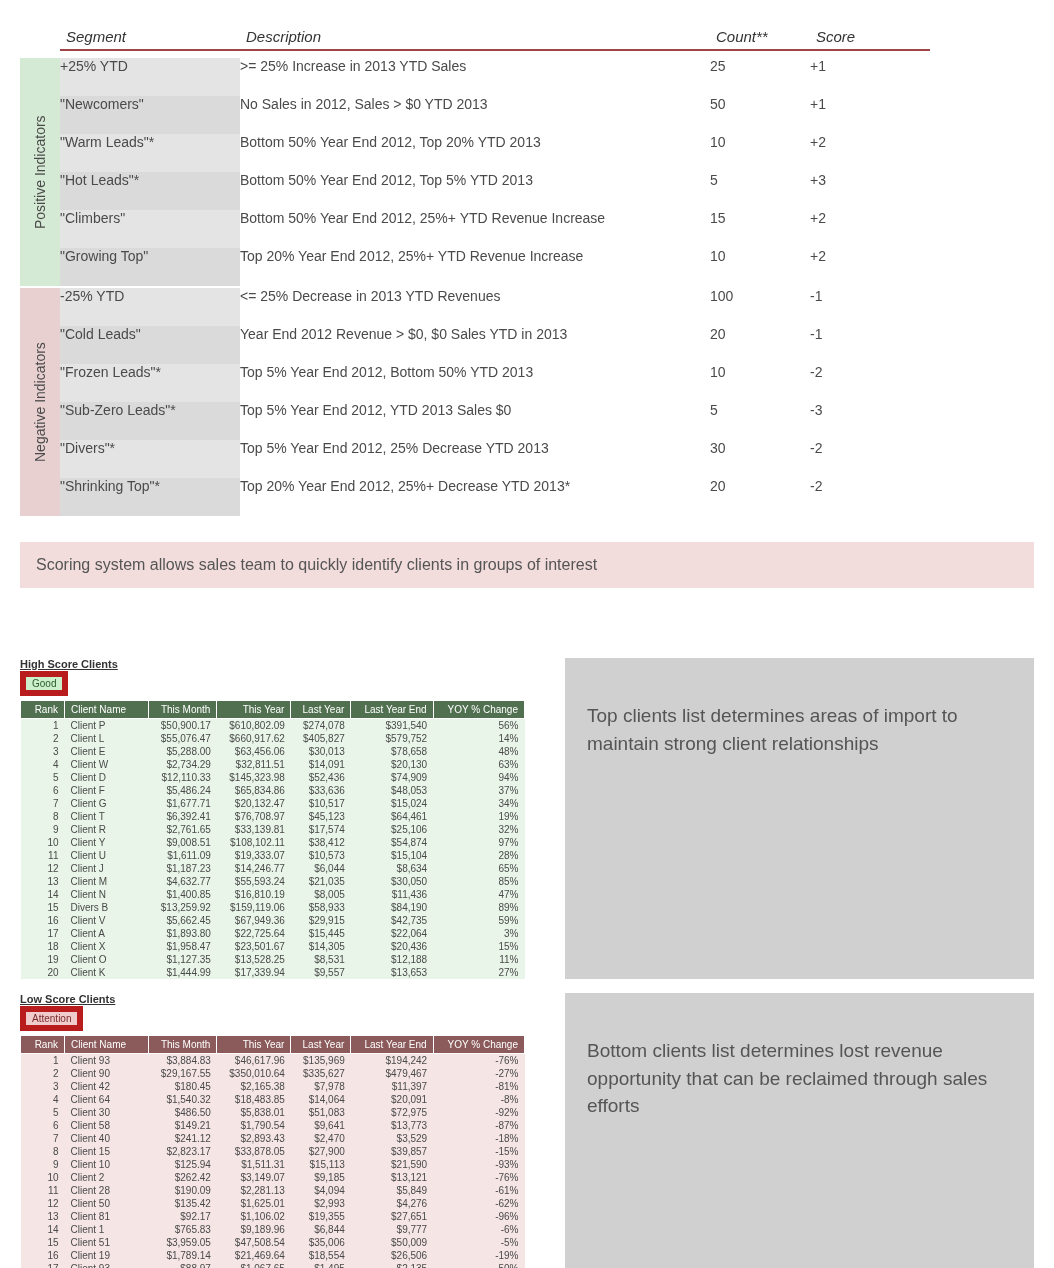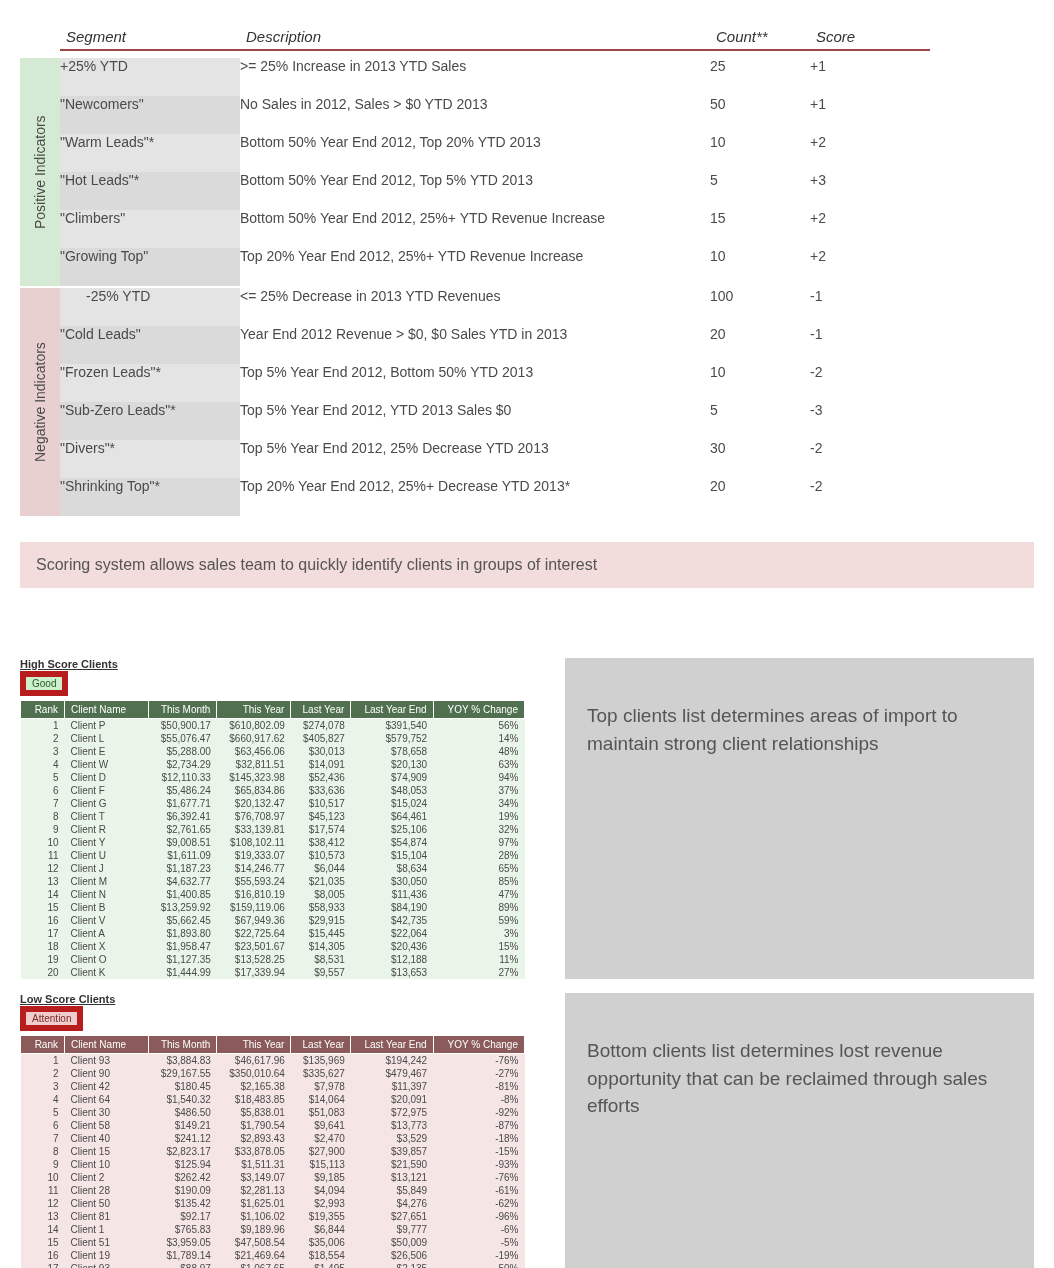--- a/index.html
+++ b/index.html
@@ -185,21 +185,21 @@
     <div class="seg bg-b" style="grid-row: 6;">"Growing Top"</div>
     <div class="desc" style="grid-row: 6;">Top 20% Year End 2012, 25%+ YTD Revenue Increase</div>
     <div class="cnt" style="grid-row: 6;">10</div>
     <div class="scr" style="grid-row: 6;">+2</div>
   </div>
 
 <div class="ind-group" id="negative-group" style="margin-top: 2px; grid-template-rows: repeat(6, 38px);">
   <div class="band-col band-neg" style="grid-row: 1 / span 6;">
     <span class="side-label">Negative Indicators</span>
   </div>
-<div class="seg bg-a" style="grid-row: 1; padding-left: 26px;">-25% YTD</div>
+<div class="seg bg-a" style="grid-row: 1;">-25% YTD</div>
     <div class="desc" style="grid-row: 1;">&lt;= 25% Decrease in 2013 YTD Revenues</div>
     <div class="cnt" style="grid-row: 1;">100</div>
     <div class="scr" style="grid-row: 1;">-1</div>
     <div class="seg bg-b" style="grid-row: 2;">"Cold Leads"</div>
     <div class="desc" style="grid-row: 2;">Year End 2012 Revenue &gt; $0, $0 Sales YTD in 2013</div>
     <div class="cnt" style="grid-row: 2;">20</div>
     <div class="scr" style="grid-row: 2;">-1</div>
     <div class="seg bg-a" style="grid-row: 3;">"Frozen Leads"*</div>
     <div class="desc" style="grid-row: 3;">Top 5% Year End 2012, Bottom 50% YTD 2013</div>
     <div class="cnt" style="grid-row: 3;">10</div>
@@ -360,21 +360,21 @@
               <td>14</td>
               <td>Client N</td>
               <td>$1,400.85</td>
               <td>$16,810.19</td>
               <td>$8,005</td>
               <td>$11,436</td>
               <td>47%</td>
             </tr>
             <tr>
               <td>15</td>
-              <td>Client B</td>
+              <td>Divers B</td>
               <td>$13,259.92</td>
               <td>$159,119.06</td>
               <td>$58,933</td>
               <td>$84,190</td>
               <td>89%</td>
             </tr>
             <tr>
               <td>16</td>
               <td>Client V</td>
               <td>$5,662.45</td>

